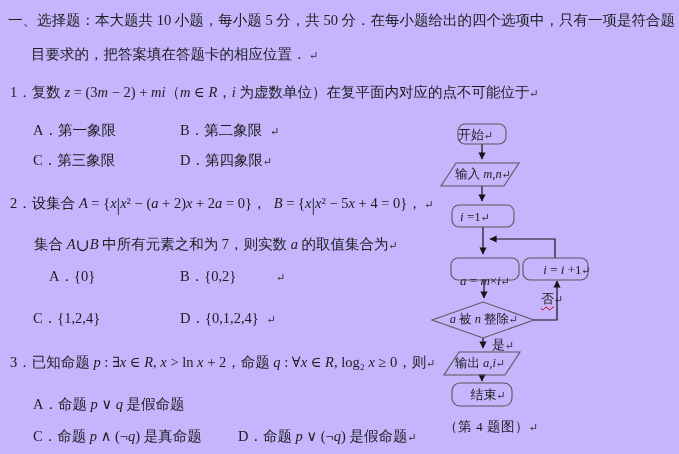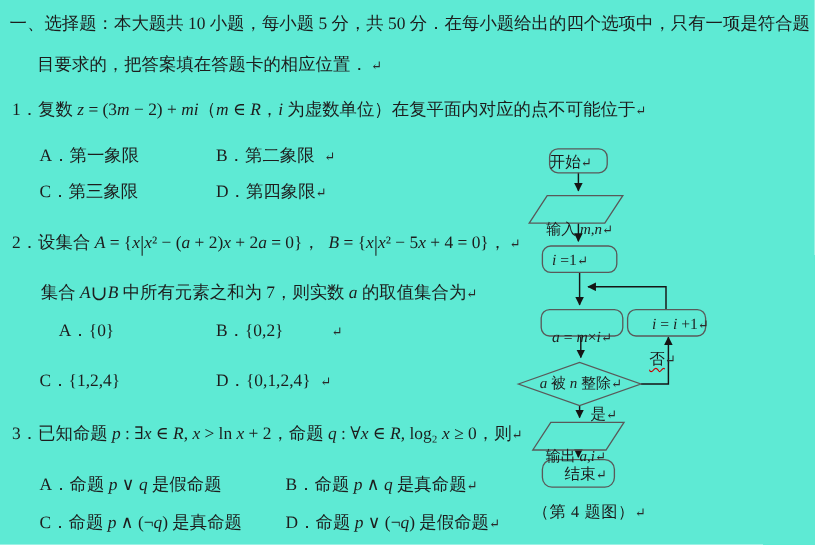--- a/index.html
+++ b/index.html
@@ -1,20 +1,20 @@
 <!DOCTYPE html>
 <html><head>
 <meta charset="utf-8">
 <style>
   html,body{margin:0;padding:0;background:#fff;}
-  #page{position:relative;width:679px;height:454px;background:#5eead4;overflow:hidden;
+  #page{position:relative;width:679px;height:454px;background:#c4b5fd;overflow:hidden;
         font-family:"Liberation Serif","DejaVu Serif",serif;color:#1d1d1d;}
   .line{position:absolute;white-space:pre;font-size:14.5px;line-height:1.2;}
   .fl{position:absolute;white-space:pre;font-size:13px;line-height:1.2;}
-  .fls{font-size:12.5px;margin-top:17px;}
+  .fls{font-size:12.5px;}
   .ctr{text-align:center;}
   .s-c{font-family:"Liberation Serif","DejaVu Serif",serif;}
   .s-m{font-family:"Liberation Serif","DejaVu Serif",serif;font-style:italic;}
   .s-r{font-family:"Liberation Serif","DejaVu Serif",serif;}
   .s-u{font-size:17px;vertical-align:-2px;line-height:0;}
   .s-b{font-size:18px;vertical-align:-2.5px;line-height:0;}
   .s-e{font-size:11px;color:#2a2a2a;}
   .s-e1{margin-left:8px;}
   .s-e2{margin-left:40px;}
   .s-q{text-decoration:underline wavy #c00 1px;text-underline-offset:3px;}
@@ -37,21 +37,20 @@
 
   <div class="line" style="left:10px;top:195px"><span class="s-c">2．设集合 </span><span class="s-m">A</span><span class="s-r"> = {</span><span class="s-m">x</span><span class="s-b">|</span><span class="s-m">x</span><span class="s-r">² − (</span><span class="s-m">a</span><span class="s-r"> + 2)</span><span class="s-m">x</span><span class="s-r"> + 2</span><span class="s-m">a</span><span class="s-r"> = 0}</span><span class="s-c">，  </span><span class="s-m">B</span><span class="s-r"> = {</span><span class="s-m">x</span><span class="s-b">|</span><span class="s-m">x</span><span class="s-r">² − 5</span><span class="s-m">x</span><span class="s-r"> + 4 = 0}</span><span class="s-c">，</span><span class="s-e"> ↵</span></div>
   <div class="line" style="left:34px;top:236px"><span class="s-c">集合 </span><span class="s-m">A</span><span class="s-u">∪</span><span class="s-m">B</span><span class="s-c"> 中所有元素之和为 </span><span class="s-r">7</span><span class="s-c">，则实数 </span><span class="s-m">a</span><span class="s-c"> 的取值集合为</span><span class="s-e">↵</span></div>
   <div class="line" style="left:49px;top:268px"><span class="s-c">A．</span><span class="s-r">{0}</span></div>
   <div class="line" style="left:180px;top:268px"><span class="s-c">B．</span><span class="s-r">{0,2}</span><span class="s-e s-e2">↵</span></div>
   <div class="line" style="left:33px;top:310px"><span class="s-c">C．</span><span class="s-r">{1,2,4}</span></div>
   <div class="line" style="left:180px;top:310px"><span class="s-c">D．</span><span class="s-r">{0,1,2,4}</span><span class="s-e s-e1">↵</span></div>
 
   <div class="line" style="left:10px;top:354px"><span class="s-c">3．已知命题 </span><span class="s-m">p</span><span class="s-r"> : ∃</span><span class="s-m">x</span><span class="s-r"> ∈ </span><span class="s-m">R</span><span class="s-r">, </span><span class="s-m">x</span><span class="s-r"> &gt; ln </span><span class="s-m">x</span><span class="s-r"> + 2</span><span class="s-c">，命题 </span><span class="s-m">q</span><span class="s-r"> : ∀</span><span class="s-m">x</span><span class="s-r"> ∈ </span><span class="s-m">R</span><span class="s-r">, log₂ </span><span class="s-m">x</span><span class="s-r"> ≥ 0</span><span class="s-c">，则</span><span class="s-e">↵</span></div>
   <div class="line" style="left:33px;top:396px"><span class="s-c">A．命题 </span><span class="s-m">p</span><span class="s-r"> ∨ </span><span class="s-m">q</span><span class="s-c"> 是假命题</span></div>
-  <div class="line" style="left:238px;top:396px"><span class="s-c">B．命题 </span><span class="s-m">p</span><span class="s-r"> ∧ </span><span class="s-m">q</span><span class="s-c"> 是真命题</span><span class="s-e">↵</span></div>
   <div class="line" style="left:238px;top:428px"><span class="s-c">D．命题 </span><span class="s-m">p</span><span class="s-r"> ∨ (¬</span><span class="s-m">q</span><span class="s-r">)</span><span class="s-c"> 是假命题</span><span class="s-e">↵</span></div>
   <div class="line" style="left:33px;top:428px"><span class="s-c">C．命题 </span><span class="s-m">p</span><span class="s-r"> ∧ (¬</span><span class="s-m">q</span><span class="s-r">)</span><span class="s-c"> 是真命题</span></div>
 
   <svg width="259" height="339" viewBox="0 0 259 339">
     <defs>
       <marker id="ah" markerWidth="8" markerHeight="8" refX="5.5" refY="3" orient="auto">
         <path d="M0,0 L6,3 L0,6 z" fill="#151515"></path>
       </marker>
     </defs>
     <line class="wire" x1="62" y1="29" x2="62" y2="44" marker-end="url(#ah)"></line>

